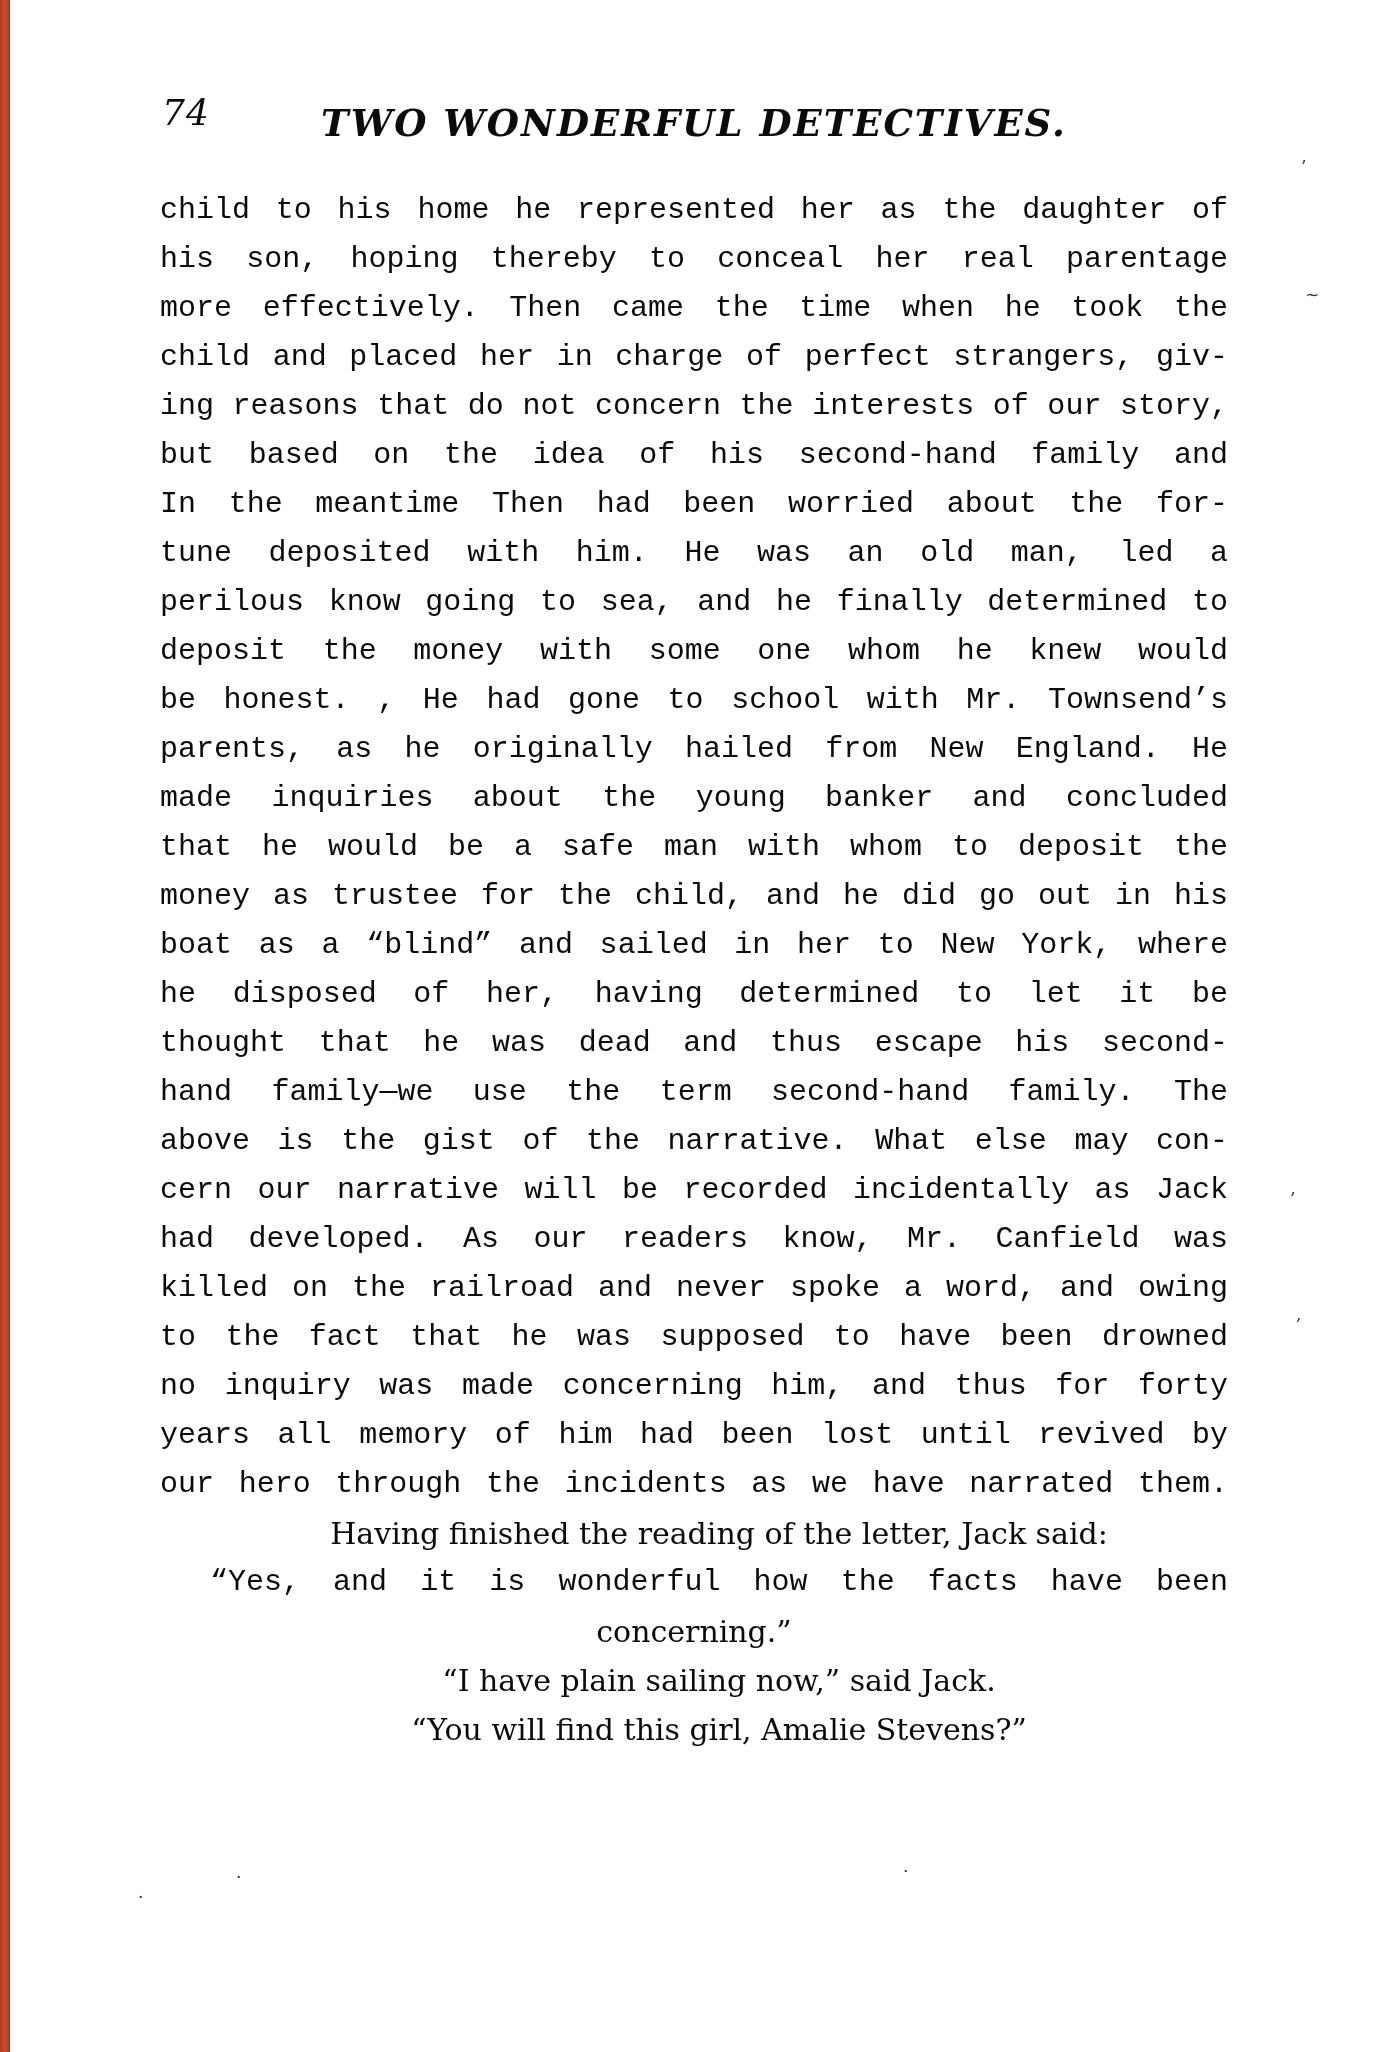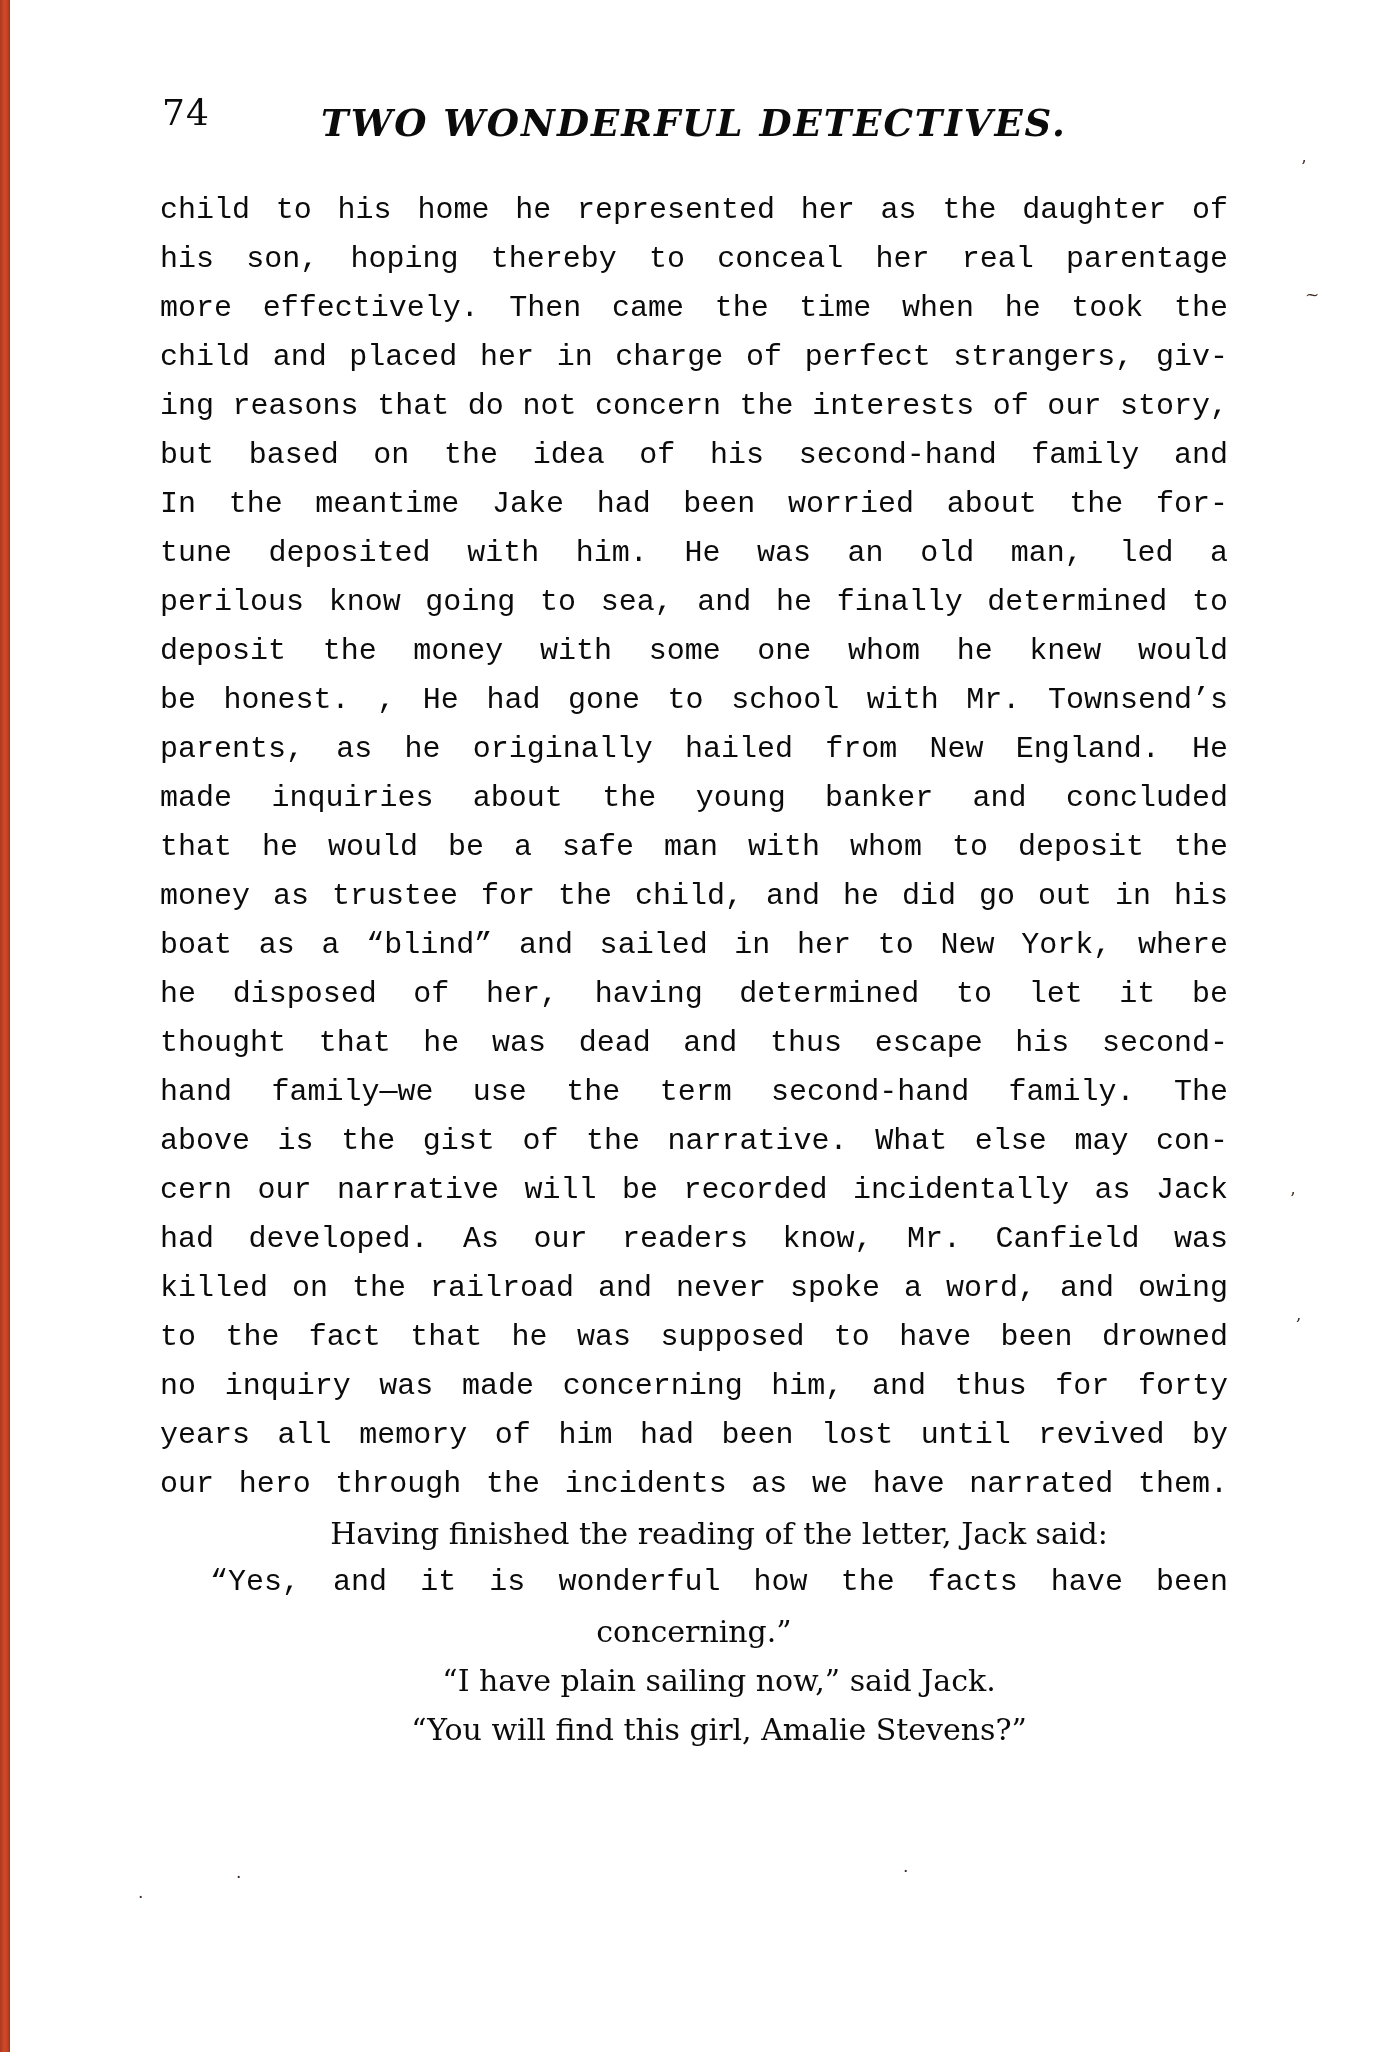--- a/index.html
+++ b/index.html
@@ -22,20 +22,21 @@
   .page-header {
     position: absolute;
     left: 160px; top: 88px;
     width: 1068px; height: 50px;
   }
   .page-number {
     position: absolute;
     left: 2px; top: 4px;
     font-size: 36px;
     letter-spacing: 1px;
+    font-style: italic;
   }
   .running-title {
     position: absolute;
     left: 0; top: 13px;
     width: 100%;
     text-align: center;
     font-size: 37px;
     font-weight: bold;
     font-style: italic;
     letter-spacing: 2px;
@@ -80,21 +81,21 @@
   <span class="running-title">TWO WONDERFUL DETECTIVES.</span>
 </header>
 
 <main class="textblock" id="textblock">
     <div class="line j">child to his home he represented her as the daughter of</div>
     <div class="line j">his son, hoping thereby to conceal her real parentage</div>
     <div class="line j">more effectively.  Then came the time when he took the</div>
     <div class="line j">child and placed her in charge of perfect strangers, giv-</div>
     <div class="line j">ing reasons that do not concern the interests of our story,</div>
     <div class="line j">but based on the idea of his second-hand family and</div>
-    <div class="line j">In the meantime Jake had been worried about the for-</div>
+    <div class="line j">In the meantime Then had been worried about the for-</div>
     <div class="line j">tune deposited with him.  He was an old man, led a</div>
     <div class="line j">perilous know going to sea, and he finally determined to</div>
     <div class="line j">deposit the money with some one whom he knew would</div>
     <div class="line j">be honest. , He had gone to school with Mr. Townsend’s</div>
     <div class="line j">parents, as he originally hailed from New England.  He</div>
     <div class="line j">made inquiries about the young banker and concluded</div>
     <div class="line j">that he would be a safe man with whom to deposit the</div>
     <div class="line j">money as trustee for the child, and he did go out in his</div>
     <div class="line j">boat as a “blind” and sailed in her to New York, where</div>
     <div class="line j">he disposed of her, having determined to let it be</div>

